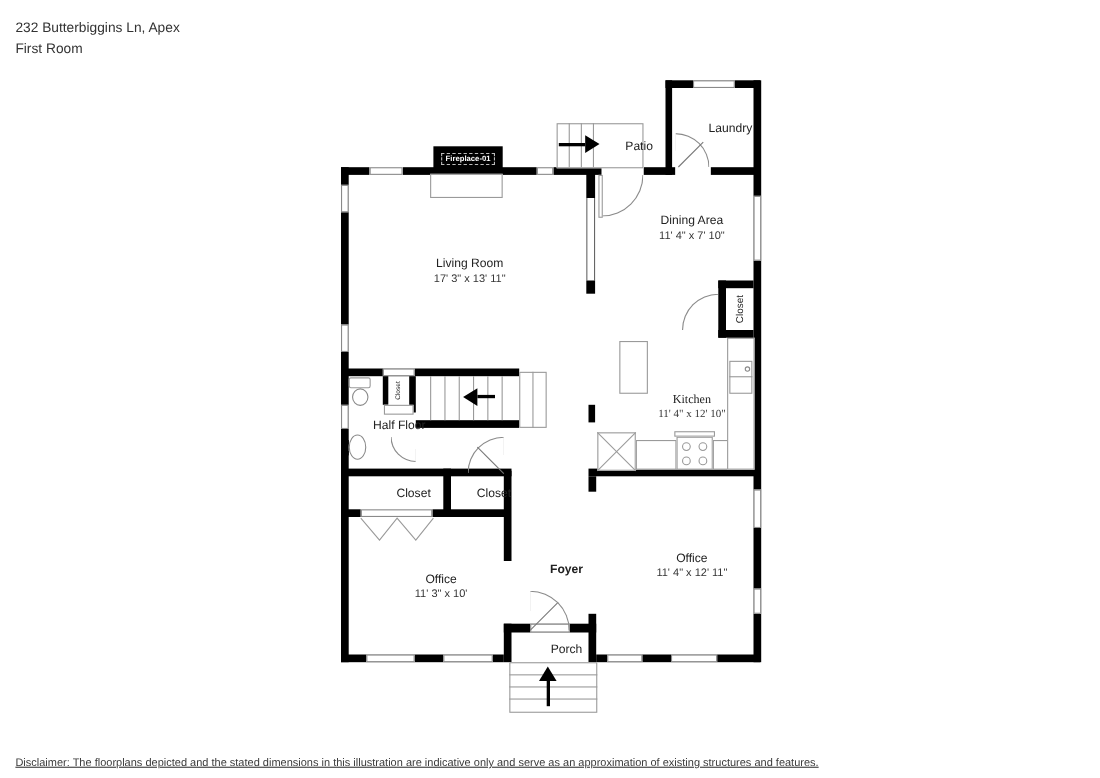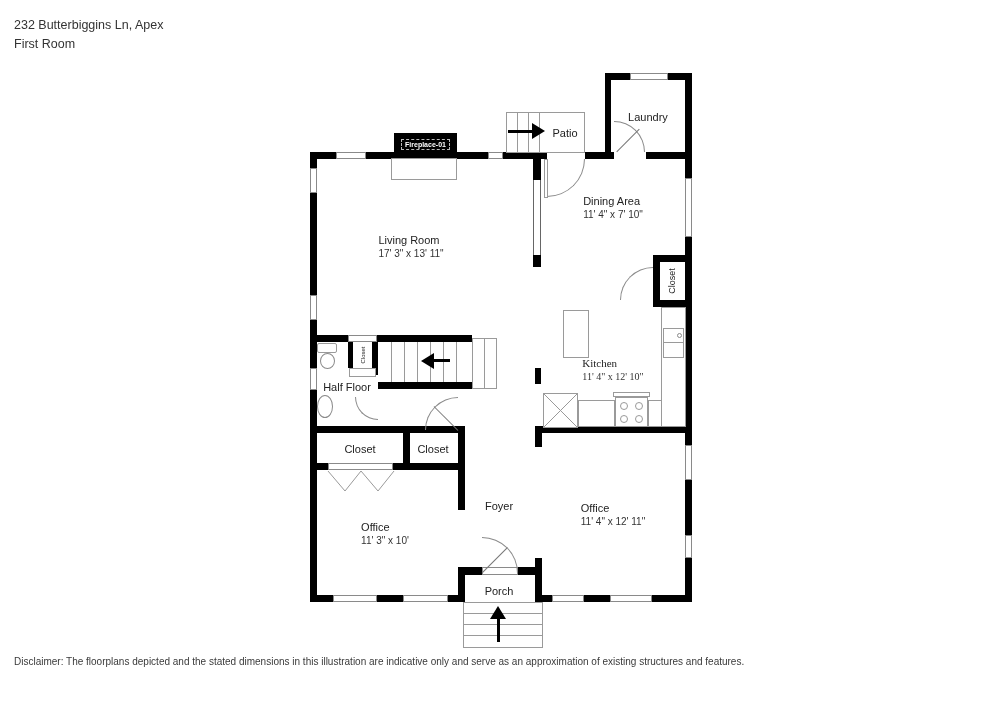--- a/index.html
+++ b/index.html
@@ -6,21 +6,21 @@
   #canvas{position:relative;width:1000px;height:707px;background:#fff;overflow:hidden;
           font-family:"Liberation Sans", sans-serif;}
   .wall{position:absolute;background:#000;}
   .win{position:absolute;background:#fff;border:1px solid #8a8a8a;box-sizing:border-box;}
   .gap{position:absolute;background:#fff;}
   .thin{position:absolute;background:#fff;border:1px solid #9a9a9a;box-sizing:border-box;}
   .line{position:absolute;background:#9a9a9a;}
   .dline{position:absolute;background:#777;height:1px;}
   .arc{position:absolute;box-sizing:border-box;border:0 solid #8a8a8a;background:transparent;}
   .lbl{position:absolute;transform:translate(-50%,-50%);font-size:11px;color:#222;
-       white-space:nowrap;text-align:left;line-height:14px;}
+       white-space:nowrap;text-align:center;line-height:14px;margin-left:16px;}
   .lbl .dims{font-size:10px;color:#333;}
   .vlbl{position:absolute;transform:translate(-50%,-50%) rotate(-90deg);font-size:9px;color:#222;white-space:nowrap;}
   .vlbl.tiny{font-size:6px;}
   .fire{position:absolute;left:394px;top:133px;width:63px;height:22px;background:#000;
         display:flex;align-items:center;justify-content:center;}
   .fire span{color:#fff;font-size:7px;font-weight:bold;border:1px dashed #bbb;padding:1px 3px;}
   .title{position:absolute;left:14px;font-size:12.5px;color:#333;}
   .disc{position:absolute;left:14px;font-size:10px;color:#3a3a3a;white-space:nowrap;}
   .tri{position:absolute;width:0;height:0;}
   .shaft{position:absolute;background:#000;}
@@ -181,22 +181,22 @@
     <div>Office</div>
     <div class="dims">11' 3" x 10'</div>
   </div>
   <div class="lbl" style="left:613px;top:515px;">
     <div>Office</div>
     <div class="dims">11' 4" x 12' 11"</div>
   </div>
   <div class="lbl" style="left:648px;top:117px;">Laundry</div>
   <div class="lbl" style="left:565px;top:133px;">Patio</div>
   <div class="lbl" style="left:499px;top:591px;">Porch</div>
-  <div class="lbl" style="left:499px;top:506px;">Foyer</div>
+  <div class="lbl" style="left:499px;top:518px;font-weight:bold;">Foyer</div>
   <div class="lbl" style="left:347px;top:387px;">Half Floor</div>
   <div class="lbl" style="left:360px;top:449px;">Closet</div>
   <div class="lbl" style="left:433px;top:449px;">Closet</div>
   <div class="vlbl" style="left:672px;top:281px;">Closet</div>
   <div class="vlbl tiny" style="left:363px;top:355px;">Closet</div>
 
-  <div class="disc" style="top:656px;">Disclaimer: The floorplans depicted and the stated dimensions in this illustration are indicative only and serve as an approximation of existing structures and features.</div>
+  <div class="disc" style="top:688px;text-decoration:underline;">Disclaimer: The floorplans depicted and the stated dimensions in this illustration are indicative only and serve as an approximation of existing structures and features.</div>
 
 </div>
 
 </body></html>

